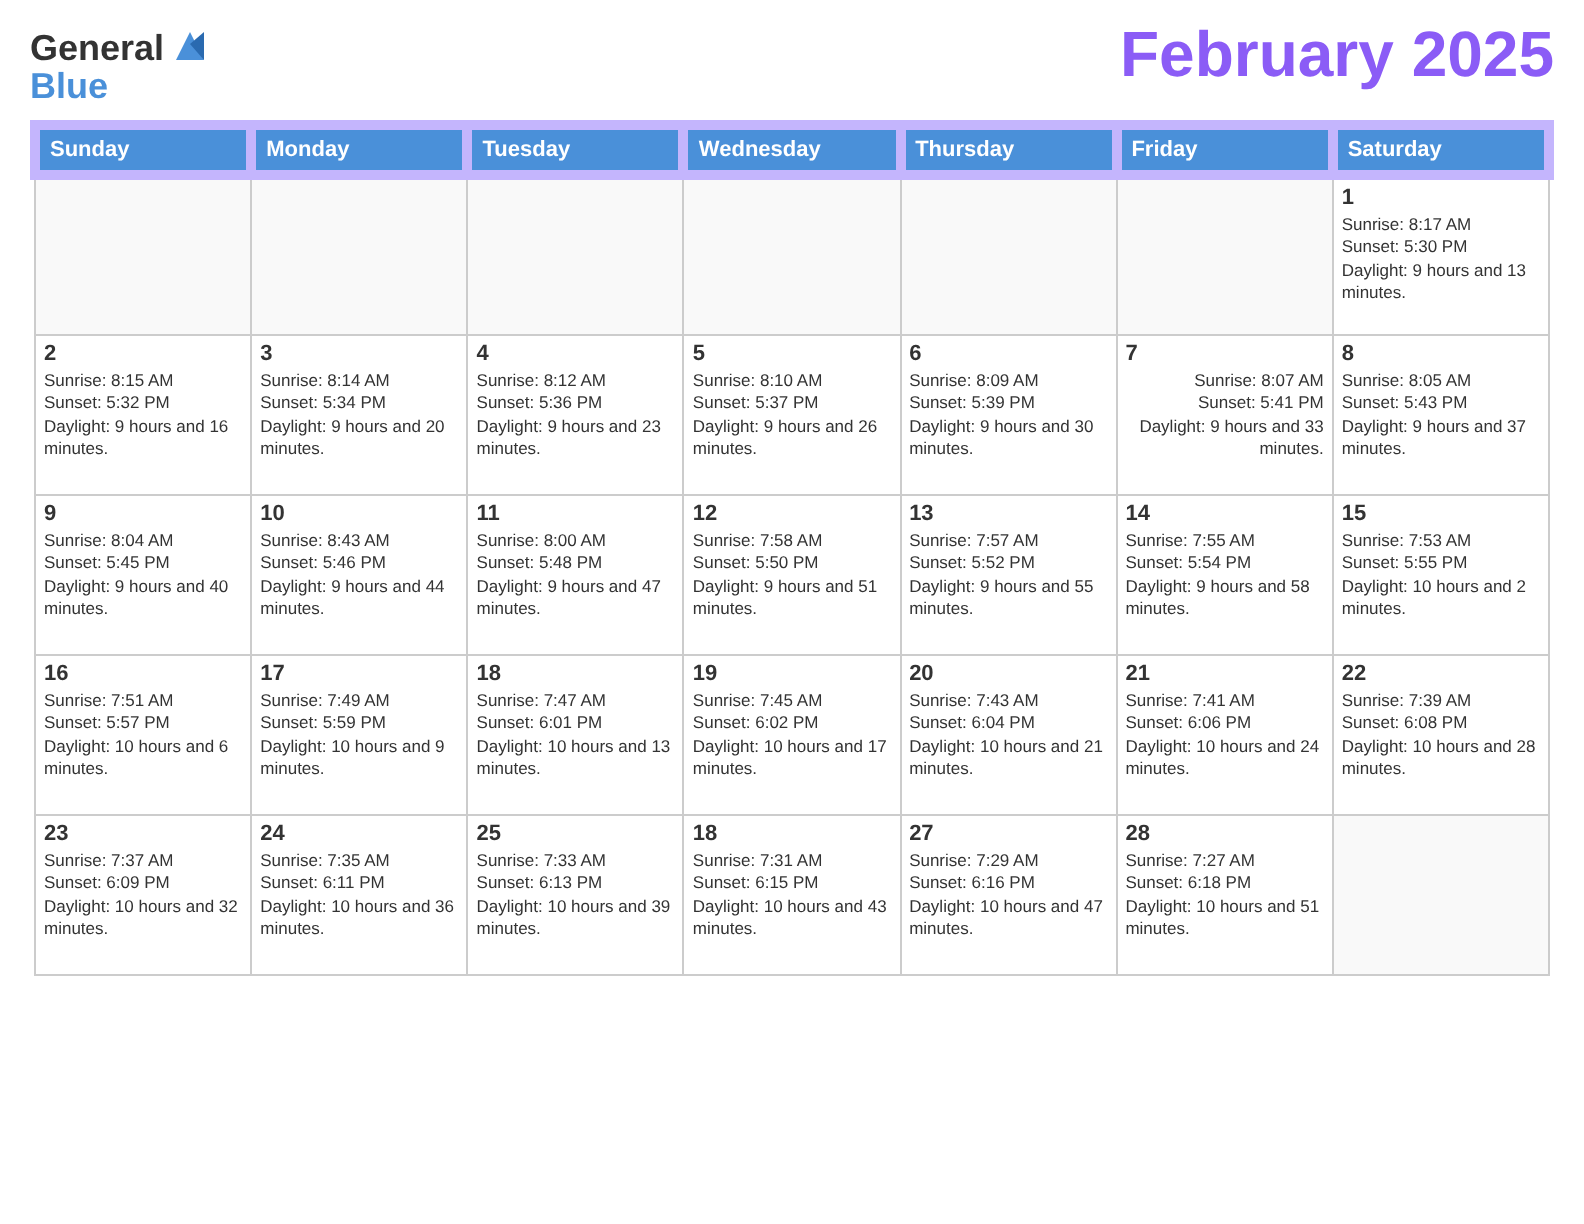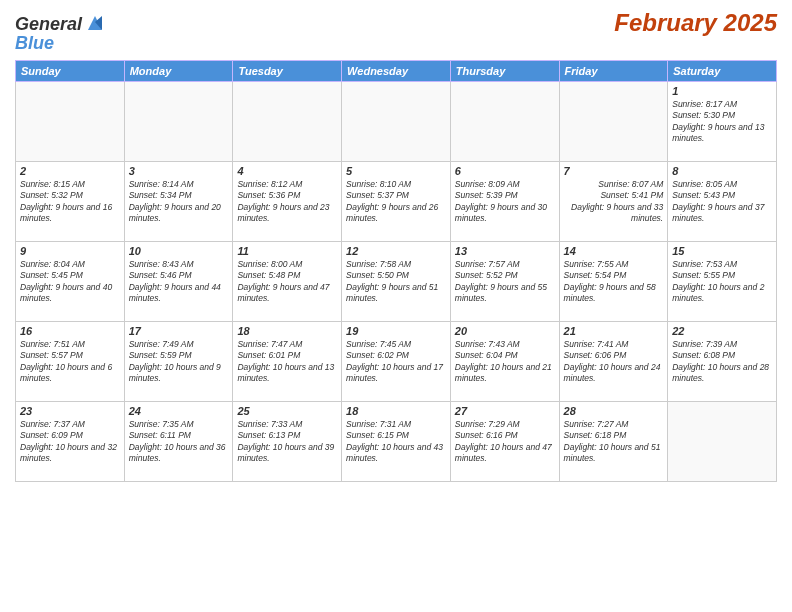--- a/index.html
+++ b/index.html
@@ -7,21 +7,20 @@
       width: 792px;
       height: 612px;
       font-family: Arial, sans-serif;
       background: #fff;
       overflow: hidden;
     }
     .page {
       width: 792px;
       height: 524px;
       padding: 10px 15px;
-      font-style: italic;
     }
     .header {
       display: flex;
       justify-content: space-between;
       align-items: flex-start;
       margin-bottom: 8px;
     }
     .logo {
       display: flex;
       align-items: center;
@@ -45,43 +44,43 @@
     .logo-icon {
       width: 22px;
       height: 22px;
       margin-left: 2px;
       margin-top: -2px;
     }
     .title-block {
       text-align: right;
     }
     .calendar-title {
-      font-size: 24px;
-      font-weight: bold;
-      color: #c2410c;
+      font-size: 32px;
+      font-weight: bold;
+      color: #8b5cf6;
       line-height: 1.1;
     }
     .calendar-subtitle {
       font-size: 14px;
       color: #555;
     }
     .calendar {
       width: 100%;
       border-collapse: collapse;
       border: 1px solid #ccc;
       table-layout: fixed;
     }
     .calendar th {
       background-color: #4a90d9;
       color: #fff;
       font-size: 11px;
       font-weight: bold;
       padding: 4px 5px;
       text-align: left;
-      border: 1px solid #c4b5fd;
+      border: 5px solid #c4b5fd;
     }
     .calendar td {
       border: 1px solid #ccc;
       vertical-align: top;
       padding: 3px 4px;
       font-size: 9px;
       color: #333;
       height: 80px;
     }
     .day-num {

